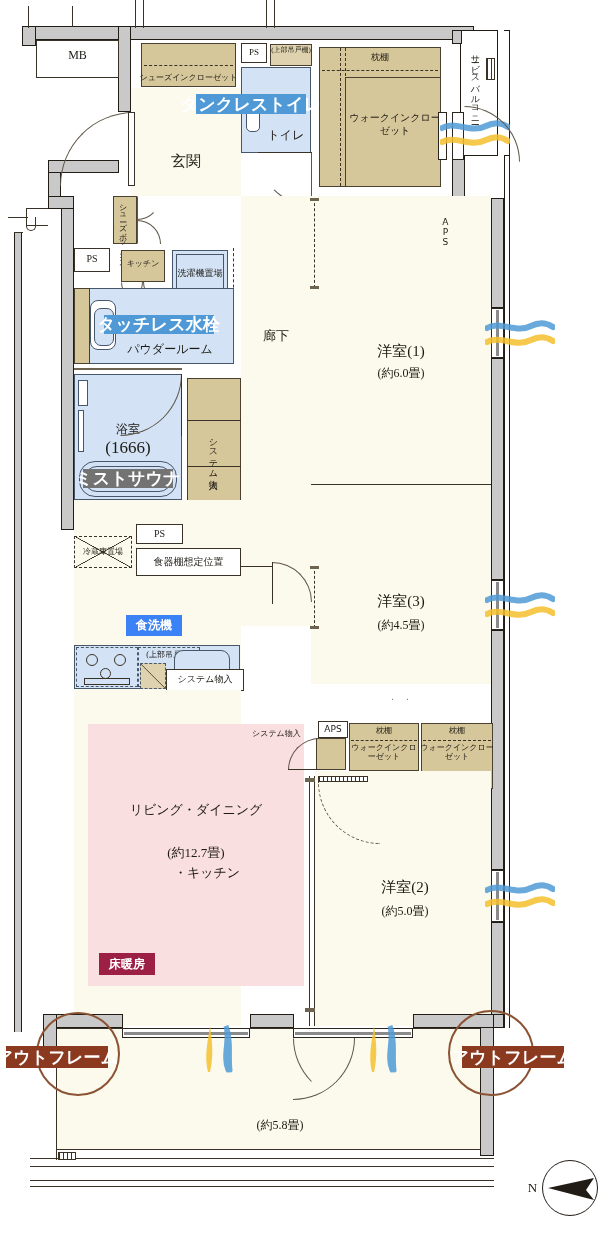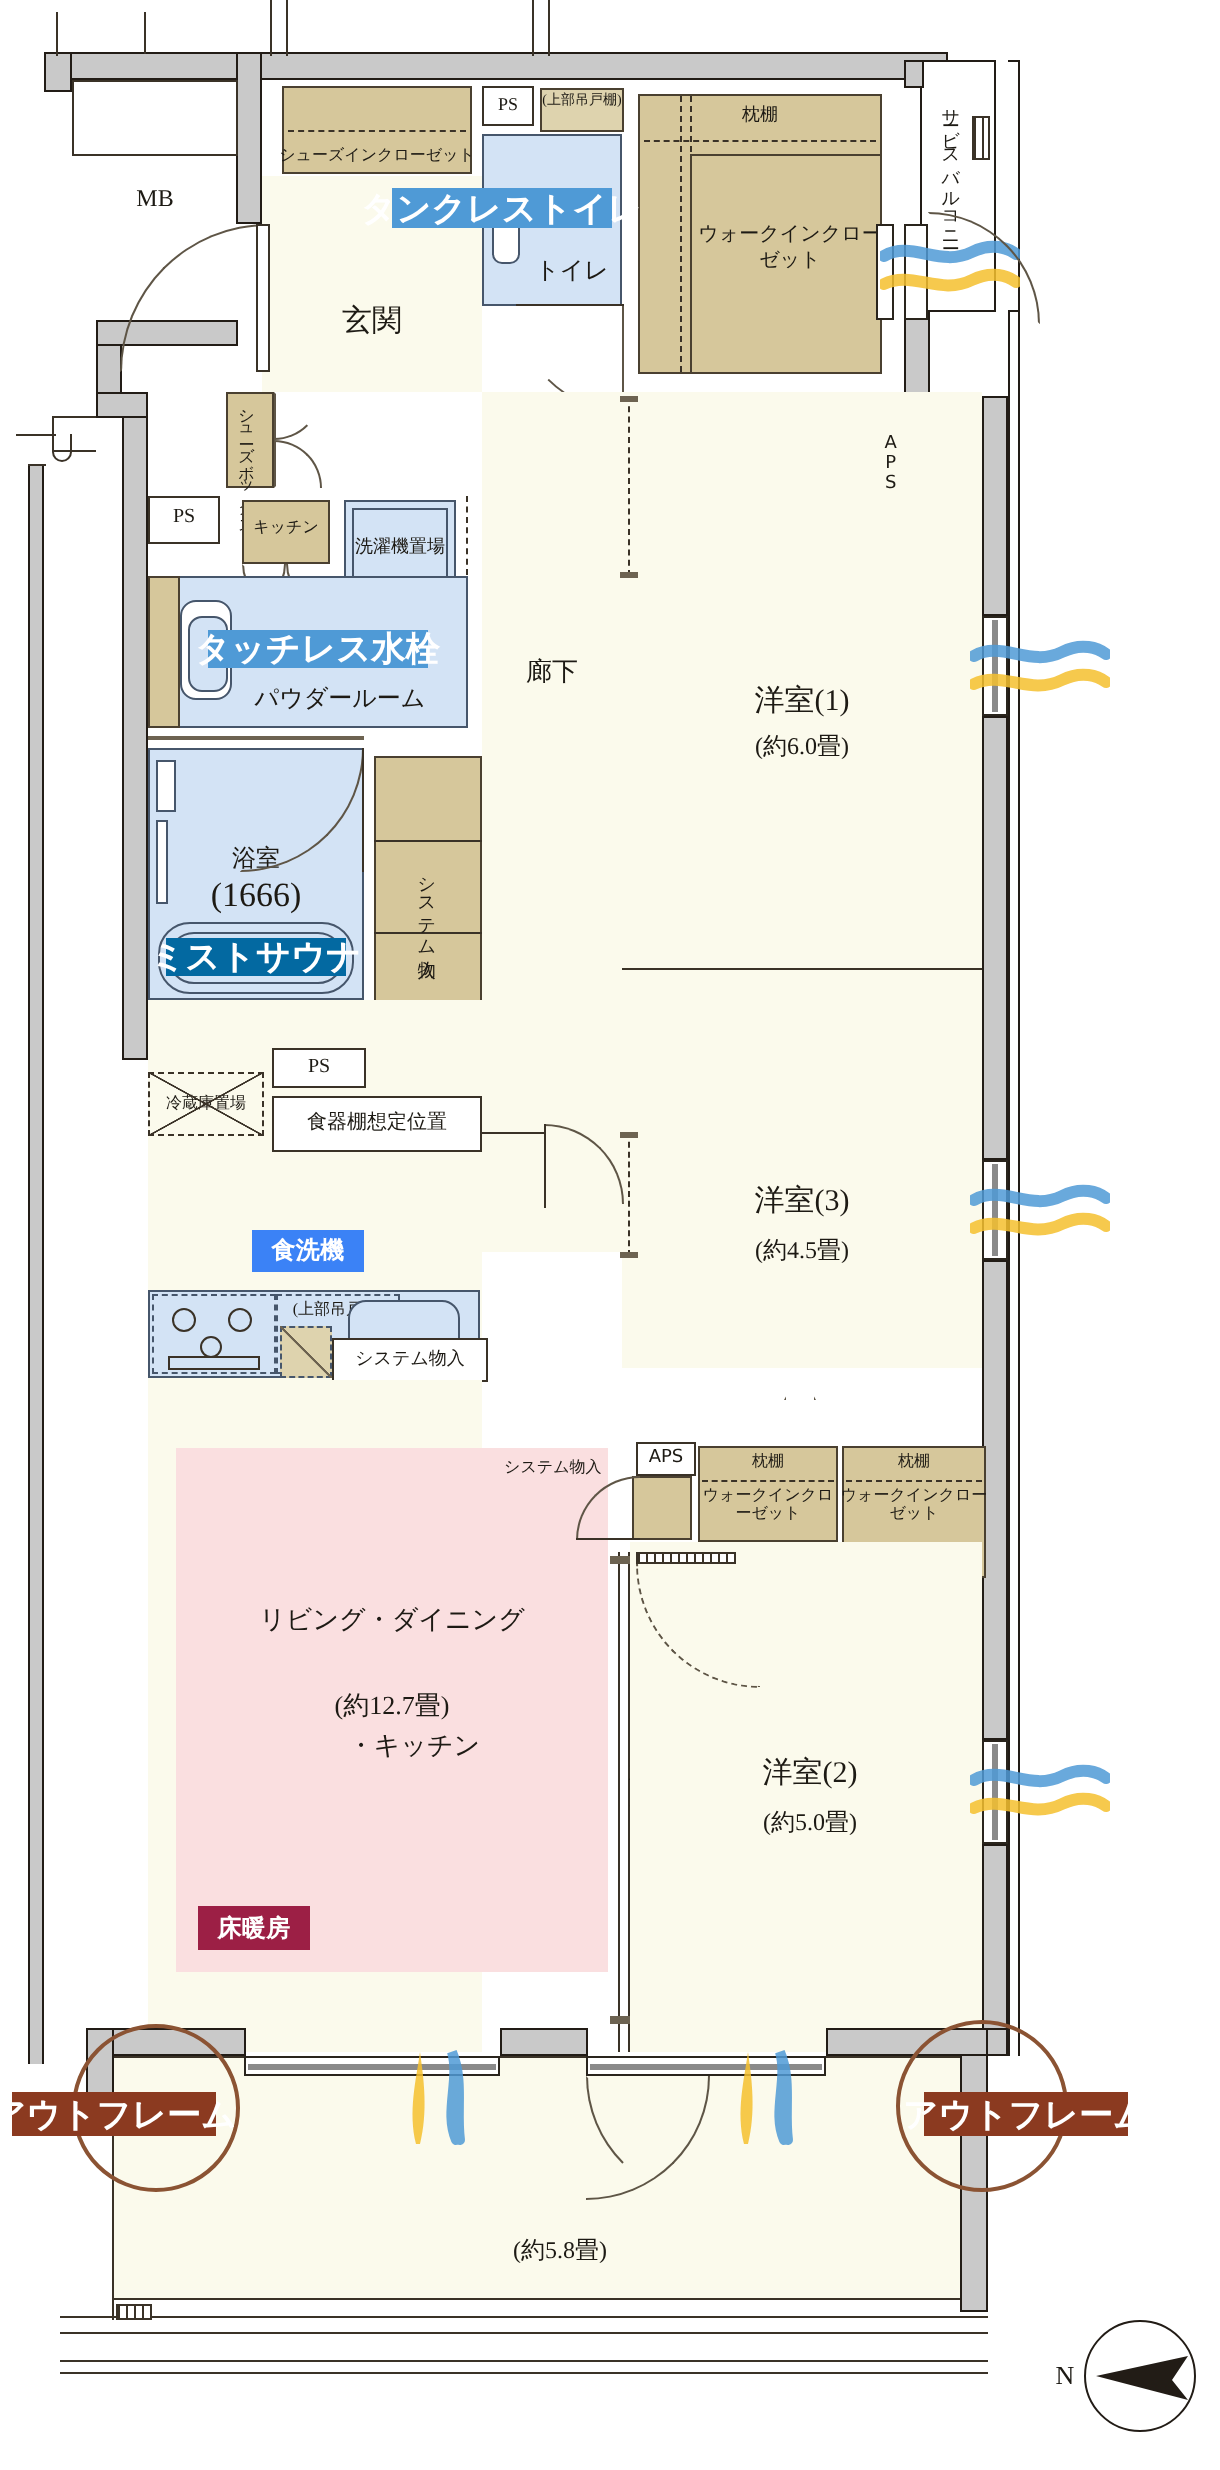--- a/index.html
+++ b/index.html
@@ -128,21 +128,21 @@
   <div class="abs wall" style="left:118px;top:26px;width:13px;height:86px;"></div>
 
   <div class="abs ln" style="left:28px;top:6px;width:1px;height:22px;"></div>
   <div class="abs ln" style="left:72px;top:6px;width:1px;height:21px;"></div>
   <div class="abs ln" style="left:135px;top:0px;width:1px;height:28px;"></div>
   <div class="abs ln" style="left:143px;top:0px;width:1px;height:28px;"></div>
   <div class="abs ln" style="left:266px;top:0px;width:1px;height:28px;"></div>
   <div class="abs ln" style="left:274px;top:0px;width:1px;height:28px;"></div>
 
   <div class="abs white" style="left:36px;top:40px;width:83px;height:38px;"></div>
-  <div class="abs lbl t12" style="left:36px;top:48px;width:83px;margin-top:44px;">MB</div>
+  <div class="abs lbl t12" style="left:36px;top:48px;width:83px;">MB</div>
   <div class="abs ln" style="left:36px;top:77px;width:83px;height:1px;"></div>
 
   <div class="abs wall" style="left:48px;top:160px;width:13px;height:44px;"></div>
   <div class="abs wall" style="left:48px;top:160px;width:71px;height:13px;"></div>
   <div class="abs wall" style="left:61px;top:196px;width:13px;height:334px;"></div>
   <div class="abs wall" style="left:48px;top:196px;width:26px;height:13px;"></div>
 
   <div class="abs" style="left:14px;top:232px;width:8px;height:800px;background:#c9c9c9;border-left:1px solid #221c16;border-right:1px solid #221c16;"></div>
   <div class="abs ln" style="left:14px;top:232px;width:9px;height:1px;"></div>
 
@@ -220,21 +220,21 @@
   <div class="abs lbl t12" style="left:110px;top:342px;width:120px;">パウダールーム</div>
 
   <div class="abs blue" style="left:74px;top:374px;width:108px;height:126px;"></div>
   <div class="abs" style="left:78px;top:380px;width:10px;height:26px;background:#ffffff;border:1px solid #46566b;"></div>
   <div class="abs" style="left:78px;top:410px;width:6px;height:42px;background:#ffffff;border:1px solid #46566b;"></div>
   <div class="abs lbl t12" style="left:90px;top:422px;width:76px;">浴室</div>
   <div class="abs lbl t11" style="left:90px;top:437px;width:76px;">(1666)</div>
 
   <div class="abs" style="left:79px;top:461px;width:98px;height:36px;border:1px solid #46566b;border-radius:16px;background:#d3e3f5;"></div>
   <div class="abs" style="left:84px;top:466px;width:88px;height:26px;border:1px solid #46566b;border-radius:13px;"></div>
-  <div class="badge t11" style="left:83px;top:469px;width:90px;height:19px;background:#0369a1;">
+  <div class="badge t11" style="left:83px;top:469px;width:90px;height:19px;background:#737373;">
       <span>ミストサウナ</span>
     </div>
 
   <div class="abs swing" style="left:120px;top:374px;width:62px;height:62px;border-radius:0 0 100% 0;border-color:transparent #5e5546 #5e5546 transparent;"></div>
   <div class="abs ln" style="left:181px;top:374px;width:1px;height:62px;"></div>
   <div class="abs lnl" style="left:74px;top:368px;width:108px;height:2px;"></div>
 
   <div class="abs tan" style="left:187px;top:378px;width:54px;height:146px;"></div>
   <div class="abs ln" style="left:187px;top:420px;width:54px;height:1px;"></div>
   <div class="abs ln" style="left:187px;top:466px;width:54px;height:1px;"></div>

